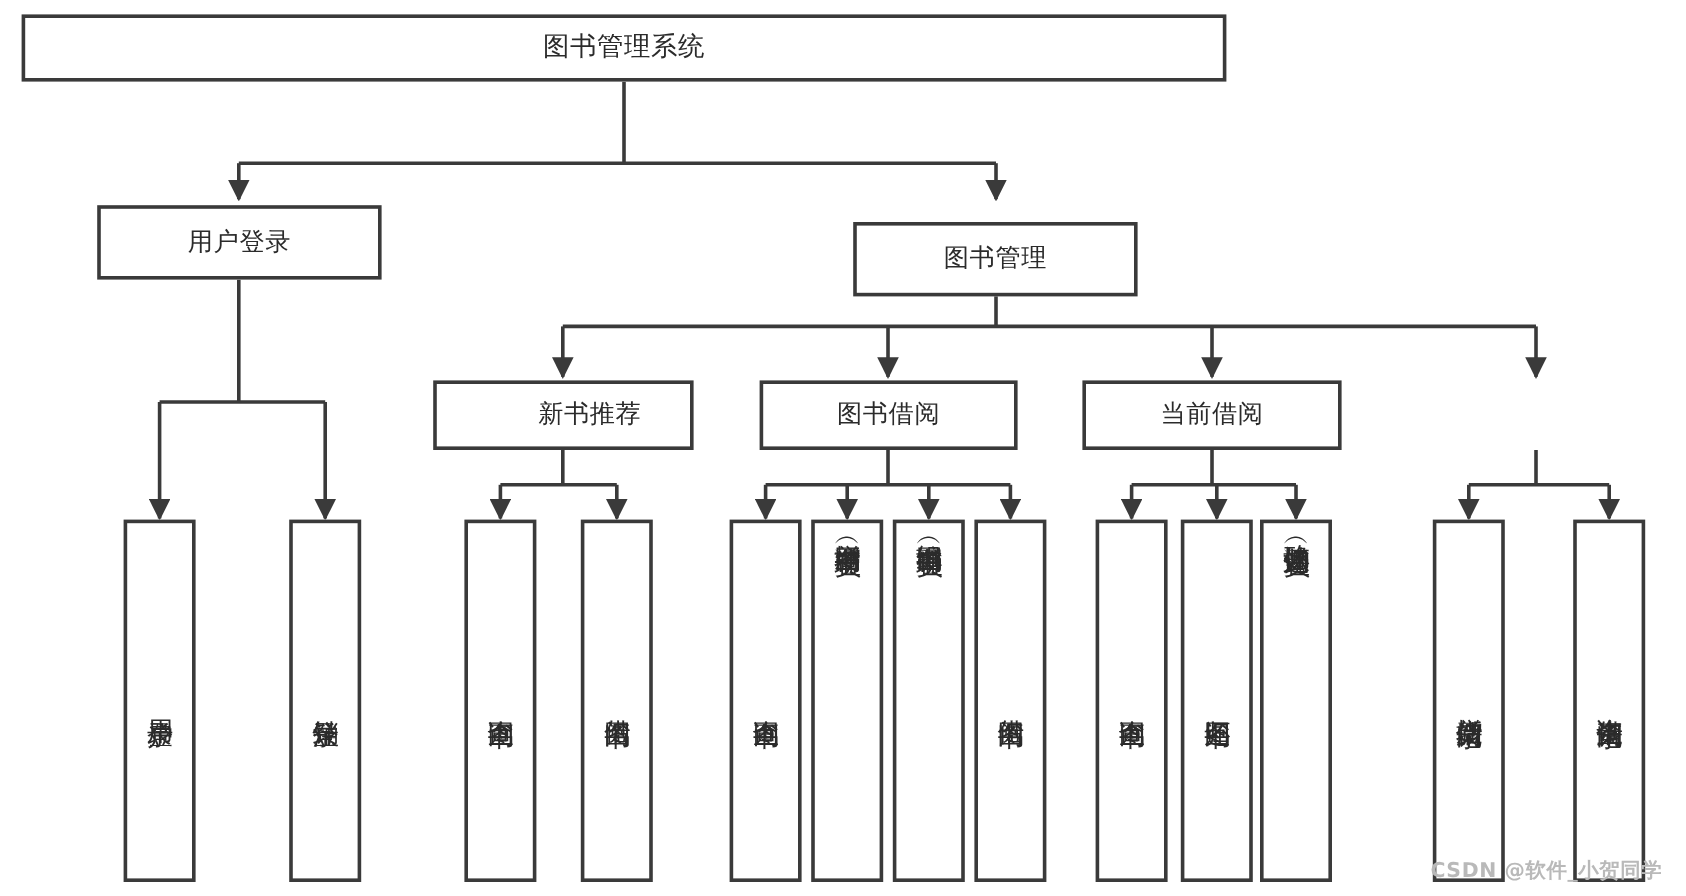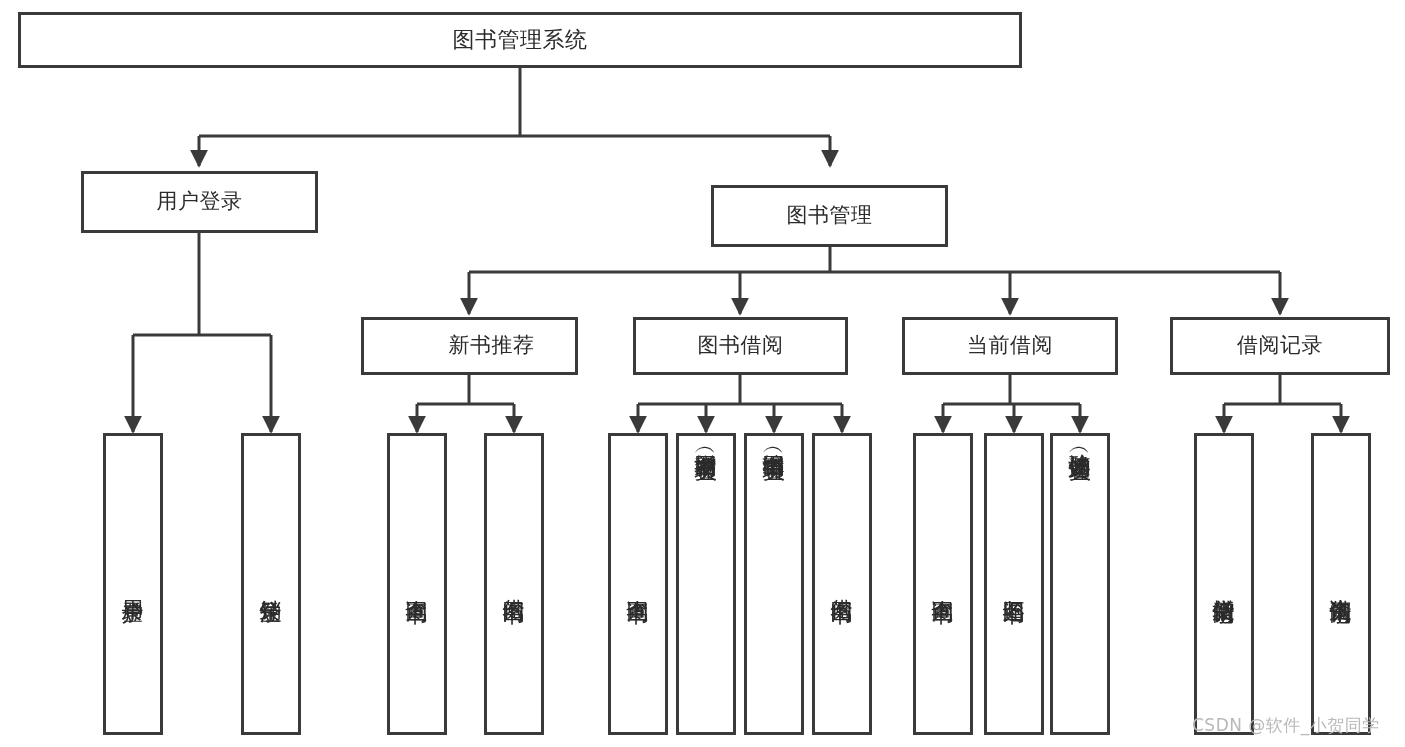--- a/index.html
+++ b/index.html
@@ -137,23 +137,20 @@
 
   <div class="node" style="left:361px; top:317px; width:217px; height:58px;padding-left:44px;">
     <span class="node-label-h">新书推荐</span>
   </div>
   <div class="node" style="left:902px; top:317px; width:216px; height:58px;">
     <span class="node-label-h">当前借阅</span>
   </div>
   <div class="node" style="left:633px; top:317px; width:215px; height:58px;">
     <span class="node-label-h">图书借阅</span>
   </div>
-  <div class="node" style="left:1170px; top:317px; width:220px; height:58px;">
-    <span class="node-label-h">借阅记录</span>
-  </div>
 
   <div class="node leaf align-mid" style="left:103px; top:433px; width:60px; height:302px;">
     <span class="node-label-v">用户登录</span>
   </div>
   <div class="node leaf align-mid" style="left:241px; top:433px; width:60px; height:302px;">
     <span class="node-label-v">注销登录</span>
   </div>
 
   <div class="node leaf align-mid" style="left:387px; top:433px; width:60px; height:302px;">
     <span class="node-label-v">查询图书</span>
@@ -185,15 +182,15 @@
     <span class="node-label-v">确认归还（管理员）</span>
   </div>
 
   <div class="node leaf align-mid" style="left:1194px; top:433px; width:60px; height:302px;">
     <span class="node-label-v">新增借阅记录</span>
   </div>
   <div class="node leaf align-mid" style="left:1311px; top:433px; width:60px; height:302px;">
     <span class="node-label-v">查询借阅记录</span>
   </div>
 
-  <div class="watermark" style="left:1192px; top:714px;">CSDN @软件_小贺同学</div>
+  <div class="watermark" style="left:1192px; top:714px;font-weight:bold;">CSDN @软件_小贺同学</div>
 
 </div>
 
 </body></html>

